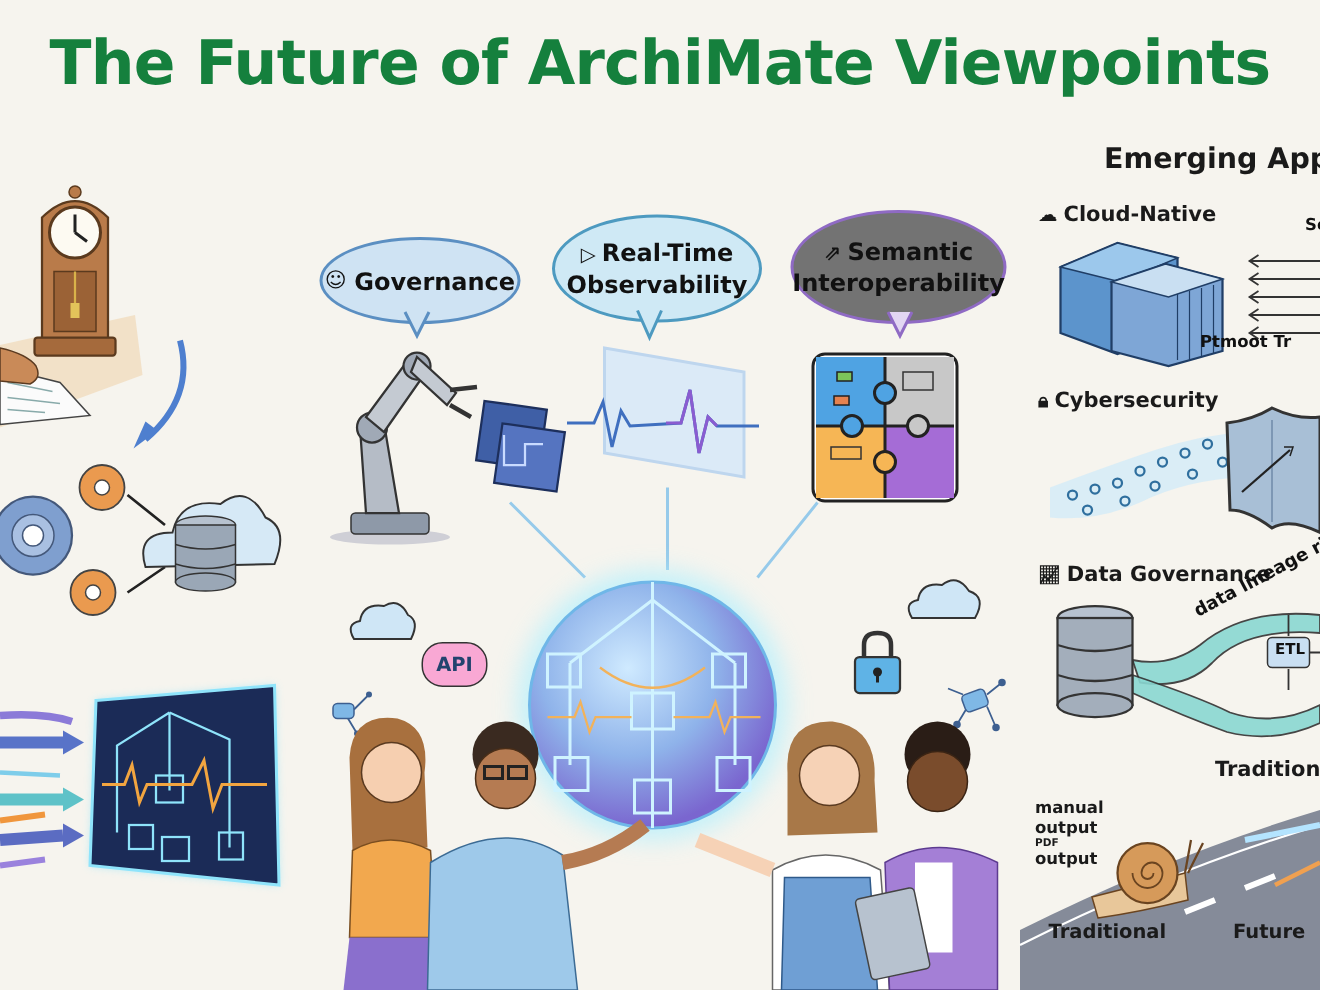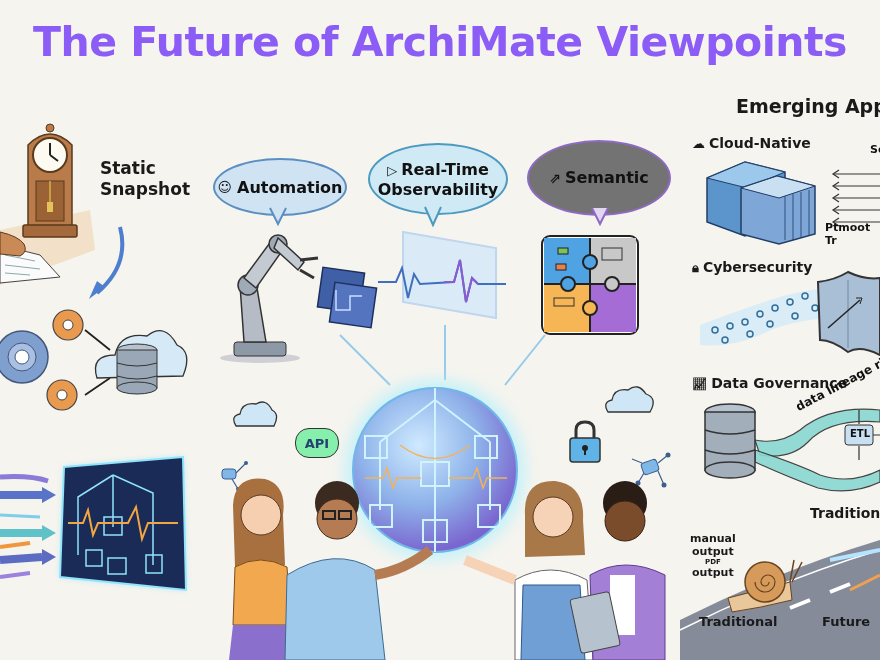--- a/index.html
+++ b/index.html
@@ -1,18 +1,18 @@
 <!DOCTYPE html>
 <html><head>
 <meta charset="utf-8">
 <style>
   html,body{margin:0;padding:0;}
   body{width:880px;height:660px;overflow:hidden;background:#f6f4ee;font-family:"DejaVu Sans",sans-serif;position:relative;color:#111;}
   .abs{position:absolute;}
-  .title{left:0;top:18px;width:880px;text-align:center;font-family:"DejaVu Sans",sans-serif;font-weight:bold;font-size:41px;letter-spacing:-0.5px;color:#8b5cf6;}
+  .title{left:0;top:18px;width:880px;text-align:center;font-family:"DejaVu Sans",sans-serif;font-weight:bold;font-size:41px;letter-spacing:-0.5px;color:#15803d;}
   .lbl{font-weight:bold;color:#1a1a1a;}
   .bubble{position:absolute;border-radius:50%;display:flex;align-items:center;justify-content:center;text-align:center;font-weight:bold;font-size:16px;line-height:19px;}
   .bubble .txt{display:block;}
   svg{overflow:visible;}
 </style>
 </head>
 <body>
 
 <div class="abs title">The Future of ArchiMate Viewpoints</div>
 
@@ -35,24 +35,20 @@
     <path d="M8,20 Q30,-2 52,20 L52,105 L8,105 Z" fill="#b97b4a" stroke="#5b3a1e" stroke-width="1.5"></path>
     <rect x="3" y="100" width="54" height="12" rx="2" fill="#a56a3c" stroke="#5b3a1e" stroke-width="1.5"></rect>
     <circle cx="30" cy="30" r="17" fill="#fdfaf2" stroke="#5b3a1e" stroke-width="2"></circle>
     <path d="M30,30 L30,18 M30,30 L38,36" stroke="#222" stroke-width="2"></path>
     <rect x="16" y="56" width="28" height="40" fill="#9b6236" stroke="#5b3a1e" stroke-width="1"></rect>
     <line x1="30" y1="56" x2="30" y2="78" stroke="#d9b24a" stroke-width="1.5"></line>
     <rect x="27" y="77" width="6" height="10" fill="#e3c35a"></rect>
     <circle cx="30" cy="3" r="4" fill="#b97b4a" stroke="#5b3a1e"></circle>
   </svg>
 
-  <div class="abs lbl" style="left:100px;top:48px;font-size:17px;line-height:21px;">
-    <div>Static</div>
-    <div>Snapshot</div>
-  </div>
 
   <svg class="abs" style="left:85px;top:115px;" width="50" height="80">
     <path d="M35,2 Q45,40 12,68" fill="none" stroke="#4e7fcf" stroke-width="4"></path>
     <path d="M4,74 L20,62 L12,56 Z" fill="#4e7fcf"></path>
   </svg>
 
   <svg class="abs" style="left:0;top:195px;" width="90" height="115">
     <g fill="#ea9a4f" stroke="#444" stroke-width="1.2">
       <circle cx="68" cy="20" r="15"></circle>
       <circle cx="62" cy="90" r="15"></circle>
@@ -102,36 +98,37 @@
         <rect x="28" y="95" width="16" height="16"></rect>
         <rect x="50" y="103" width="18" height="16"></rect>
         <rect x="88" y="100" width="16" height="18"></rect>
     </g>
     <path d="M10,68 L25,68 L30,55 L35,80 L40,68 L70,68 L78,52 L84,84 L90,68 L120,68" stroke="#f2a540" stroke-width="2" fill="none"></path>
   </svg>
 </div>
 
 <div class="bubble" style="left:213px;top:158px;width:130px;height:54px;background:#cfe3f3;border:2px solid #5b8fc2;">
   <span style="font-size:14px;margin-right:5px;">☺</span>
-  <span class="txt">Automation</span>
+  <span class="txt">Governance</span>
 </div>
 <svg class="abs" style="left:270px;top:208px;" width="20" height="20">
     <path d="M0,0 L8,16 L16,0" fill="#cfe3f3" stroke="#5b8fc2" stroke-width="2"></path>
   </svg>
 
 <div class="bubble" style="left:368px;top:143px;width:136px;height:68px;background:#cfe9f5;border:2px solid #4d9ac0;flex-direction:column;">
   <div><span style="font-size:13px;margin-right:4px;">▷</span><span>Real-Time</span></div>
   <div>Observability</div>
 </div>
 <svg class="abs" style="left:425px;top:207px;" width="20" height="22">
     <path d="M0,0 L8,18 L16,0" fill="#cfe9f5" stroke="#4d9ac0" stroke-width="2"></path>
   </svg>
 
 <div class="bubble" style="left:527px;top:140px;width:140px;height:72px;background:#737373;border:2px solid #8f6ac4;flex-direction:column;">
   <div><span style="font-size:14px;margin-right:4px;">⇗</span><span>Semantic</span></div>
+  <div>Interoperability</div>
 </div>
 <svg class="abs" style="left:592px;top:208px;" width="20" height="20">
     <path d="M0,0 L8,16 L16,0" fill="#e2d6f2" stroke="#8f6ac4" stroke-width="2"></path>
   </svg>
 
 <svg class="abs" style="left:222px;top:230px;" width="160" height="135">
   <ellipse cx="38" cy="128" rx="40" ry="5" fill="#cfcfd6"></ellipse>
   <rect x="12" y="112" width="52" height="14" rx="3" fill="#8e99a8" stroke="#333"></rect>
   <path d="M22,112 L18,55 L34,52 L44,112 Z" fill="#b5bcc6" stroke="#333" stroke-width="1.5"></path>
   <circle cx="26" cy="55" r="10" fill="#a0a9b6" stroke="#333" stroke-width="1.5"></circle>
@@ -194,21 +191,21 @@
       <rect x="133" y="125" width="22" height="22"></rect>
     <rect x="78" y="140" width="24" height="22"></rect>
   </g>
   <path d="M20,98 L38,98 L42,88 L48,108 L52,98 L76,98 M104,98 L128,98 L132,88 L138,108 L142,98 L162,98" stroke="#f2b25a" stroke-width="1.5" fill="none"></path>
   <path d="M55,65 Q90,92 125,65" stroke="#f2b25a" stroke-width="1.5" fill="none"></path>
 </svg>
 
 <svg class="abs" style="left:230px;top:398px;" width="50" height="32">
   <path d="M6,28 Q0,18 10,16 Q12,4 26,6 Q36,0 42,12 Q50,16 44,28 Z" fill="#cfe6f6" stroke="#333" stroke-width="1.3"></path>
 </svg>
-<div class="abs" style="left:295px;top:428px;width:42px;height:28px;border:1.5px solid #333;border-radius:14px;background:#86efac;font-weight:bold;font-size:13px;color:#23436e;display:flex;align-items:center;justify-content:center;">
+<div class="abs" style="left:281px;top:428px;width:42px;height:28px;border:1.5px solid #333;border-radius:14px;background:#f9a8d4;font-weight:bold;font-size:13px;color:#23436e;display:flex;align-items:center;justify-content:center;">
   <span>API</span>
 </div>
 <svg class="abs" style="left:218px;top:455px;" width="40" height="40">
   <rect x="4" y="14" width="14" height="10" rx="3" fill="#7fb8e6" stroke="#3d5f90"></rect>
   <path d="M18,18 L28,8 M14,24 L20,34" stroke="#3d5f90" stroke-width="1.2"></path>
   <circle cx="28" cy="8" r="2" fill="#3d5f90"></circle>
     <circle cx="20" cy="34" r="2" fill="#3d5f90"></circle>
 </svg>
 
 <svg class="abs" style="left:602px;top:382px;" width="56" height="34">
@@ -275,21 +272,21 @@
   <path d="M36,30 L72,18 L110,28 L110,76 L74,86 L36,76 Z" fill="#7ea6d6" stroke="#203e66" stroke-width="1.5"></path>
   <path d="M36,30 L72,18 L110,28 L74,40 Z" fill="#c9dff2" stroke="#203e66"></path>
   <g stroke="#203e66" stroke-width="0.8">
       <path d="M80,38 L80,82 M88,36 L88,82 M96,34 L96,80 M104,32 L104,78"></path>
     </g>
   <g stroke="#333" stroke-width="1.2">
     <path d="M128,16 L175,16 M128,28 L175,28 M128,40 L175,40 M128,52 L175,52 M128,64 L175,64"></path>
     <path d="M134,12 L128,16 L134,20 M134,24 L128,28 L134,32 M134,36 L128,40 L134,44 M134,48 L128,52 L134,56 M134,60 L128,64 L134,68" fill="none"></path>
   </g>
 </svg>
-<div class="abs" style="left:825px;top:221px;font-size:11px;font-weight:bold;">Ptmoot Tr</div>
+<div class="abs" style="left:800px;top:221px;font-size:11px;font-weight:bold;">Ptmoot Tr</div>
 
 <div class="abs lbl" style="left:692px;top:259px;font-size:14px;white-space:nowrap;">
   <span style="font-size:13px;margin-right:4px;">🔒︎</span><span>Cybersecurity</span>
 </div>
 <svg class="abs" style="left:700px;top:270px;" width="180" height="95">
   <path d="M0,55 Q40,40 70,30 Q100,20 130,18 L130,48 Q90,50 60,65 Q30,78 0,75 Z" fill="#d7ecf6" opacity="0.9"></path>
   <g fill="none" stroke="#2f6f9e" stroke-width="1.5">
     <circle cx="15" cy="60" r="3"></circle>
       <circle cx="30" cy="56" r="3"></circle>
       <circle cx="45" cy="52" r="3"></circle>
@@ -333,20 +330,20 @@
       <path d="M110,78 L130,70 M150,62 L170,54"></path>
     </g>
   <path d="M150,30 L200,20" stroke="#b4e4ff" stroke-width="4"></path>
   <path d="M170,60 L200,45" stroke="#f0a050" stroke-width="3"></path>
 
   <path d="M48,68 Q80,60 110,52 L112,70 Q80,78 52,82 Z" fill="#e8c79a" stroke="#6a4420"></path>
   <circle cx="85" cy="52" r="20" fill="#d69a5a" stroke="#6a4420" stroke-width="1.5"></circle>
   <path d="M85,52 m-10,0 a10,10 0 1,0 20,0 a7,7 0 1,0 -14,0 a4,4 0 1,0 8,0" fill="none" stroke="#6a4420" stroke-width="1.2"></path>
   <path d="M110,52 L114,30 M112,52 L122,32" stroke="#6a4420" stroke-width="1.5"></path>
 </svg>
-<div class="abs lbl" style="left:690px;top:532px;font-size:11px;line-height:13px;text-align:center;">
+<div class="abs lbl" style="left:690px;top:532px;font-size:11px;line-height:13px;">
   <div>manual</div>
   <div>output</div>
   <div style="font-size:7px;line-height:8px;">PDF</div>
   <div>output</div>
 </div>
 <div class="abs lbl" style="left:699px;top:614px;font-size:13px;">Traditional</div>
 <div class="abs lbl" style="left:822px;top:614px;font-size:13px;">Future</div>
 
 </body></html>

